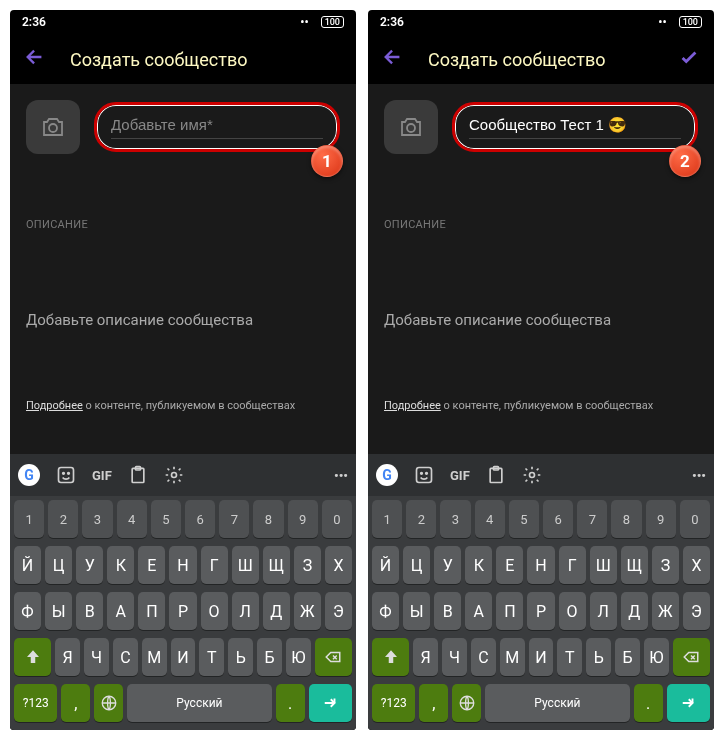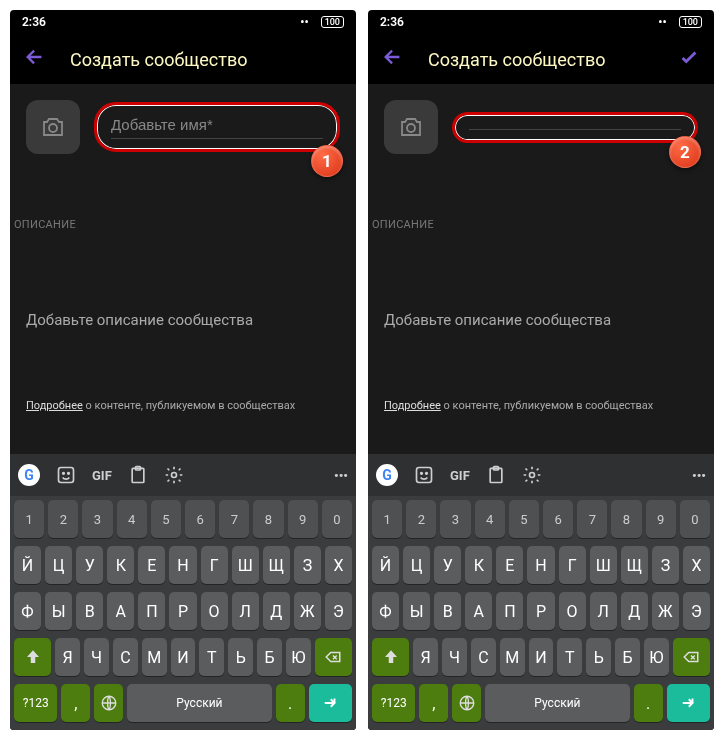--- a/index.html
+++ b/index.html
@@ -109,21 +109,21 @@
   color: #fff;
   font-weight: 700;
   font-size: 17px;
   box-shadow: 0 2px 4px rgba(0,0,0,.5), inset 0 2px 3px rgba(255,255,255,.3);
   border: 1px solid rgba(255,255,255,.15);
 }
 .section-label {
   color: #777;
   font-size: 11px;
   text-transform: uppercase;
-  padding: 16px 4px 6px;
+  padding: 16px 16px 6px;
   letter-spacing: .3px;
 }
 .description-input {
   padding: 2px 16px 12px;
   color: #aaa;
   font-size: 15px;
   background: transparent;
   border: none;
   margin-top: 40px;
 }
@@ -378,20 +378,21 @@
   </div>
   <div class="content">
     <div class="name-row">
       <div class="photo-btn">
         <svg viewBox="0 0 24 24" fill="none" stroke="currentColor" stroke-width="1.8">
             <path d="M3 7h3l2-3h8l2 3h3v13H3V7z"></path>
             <circle cx="12" cy="13" r="4"></circle>
           </svg>
       </div>
       <div class="name-input-wrap">
+        <input class="name-input" value="Сообщество Тест 1 😎" style="">
         <div class="name-underline"></div>
         <div class="step-badge">2</div>
       </div>
     </div>
     <div class="section-label">ОПИСАНИЕ</div>
     <div class="description-input">Добавьте описание сообщества</div>
     <div class="footer-text">
       <span class="link">Подробнее</span><span> о контенте, публикуемом в сообществах</span>
     </div>
     <div class="keyboard">

